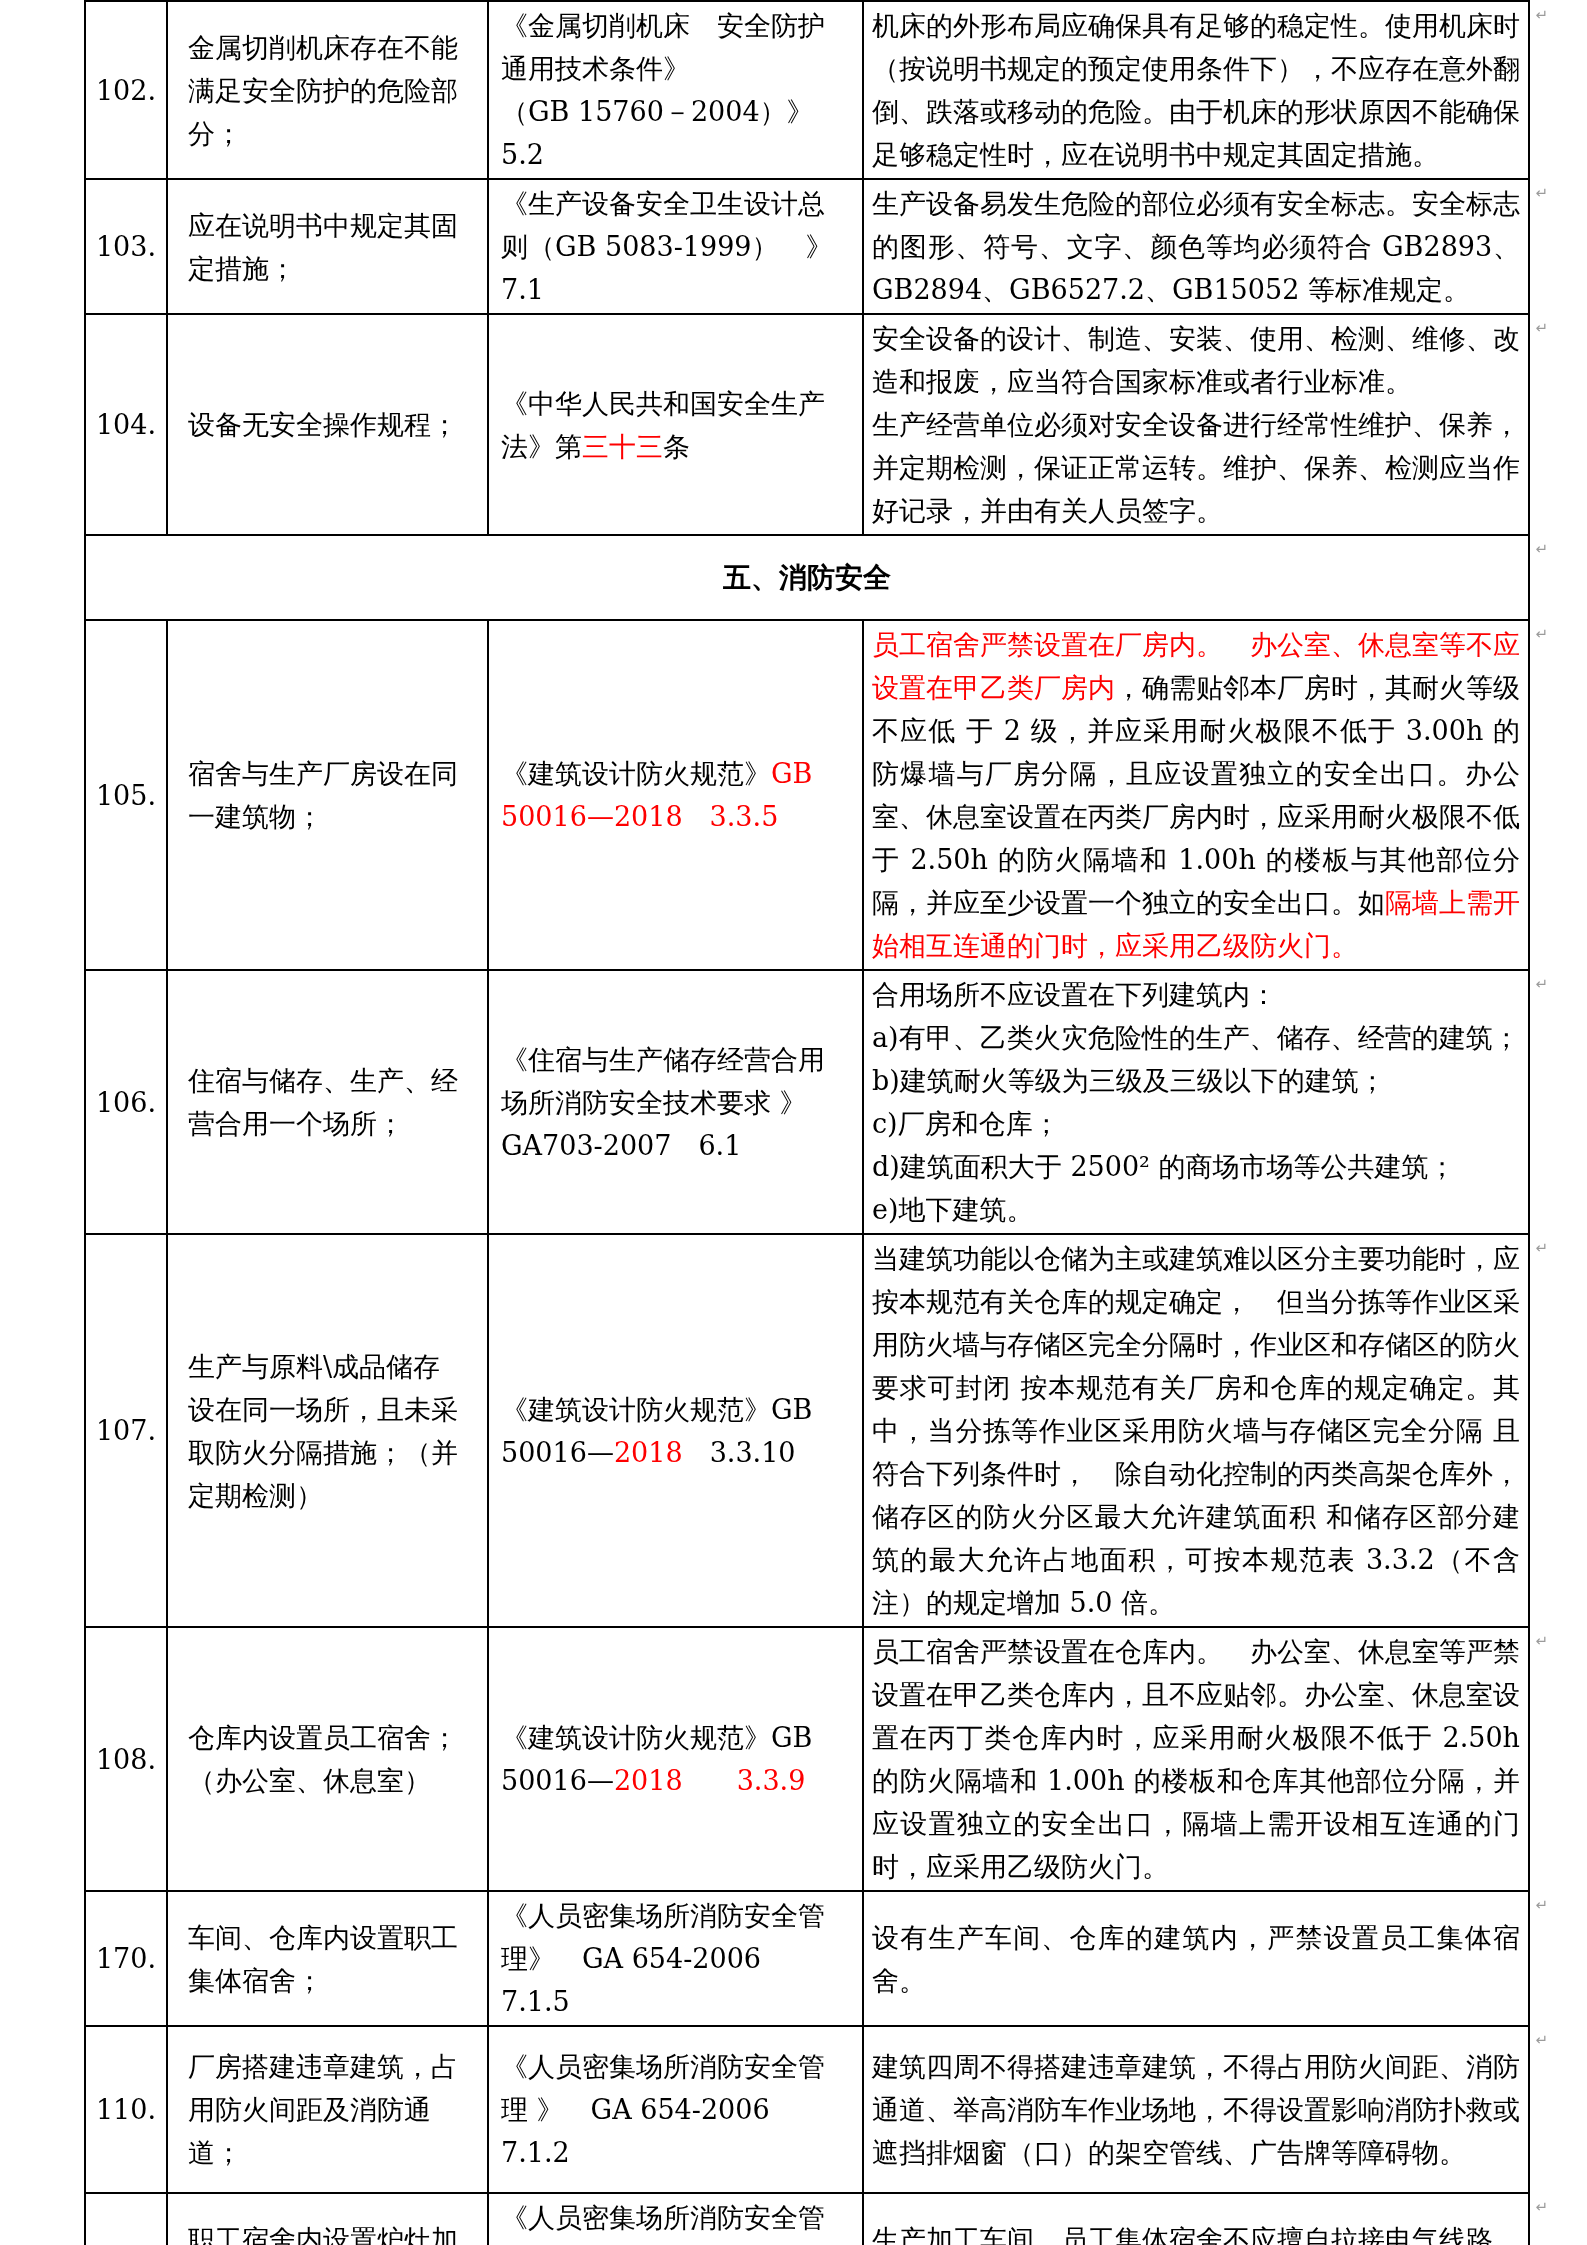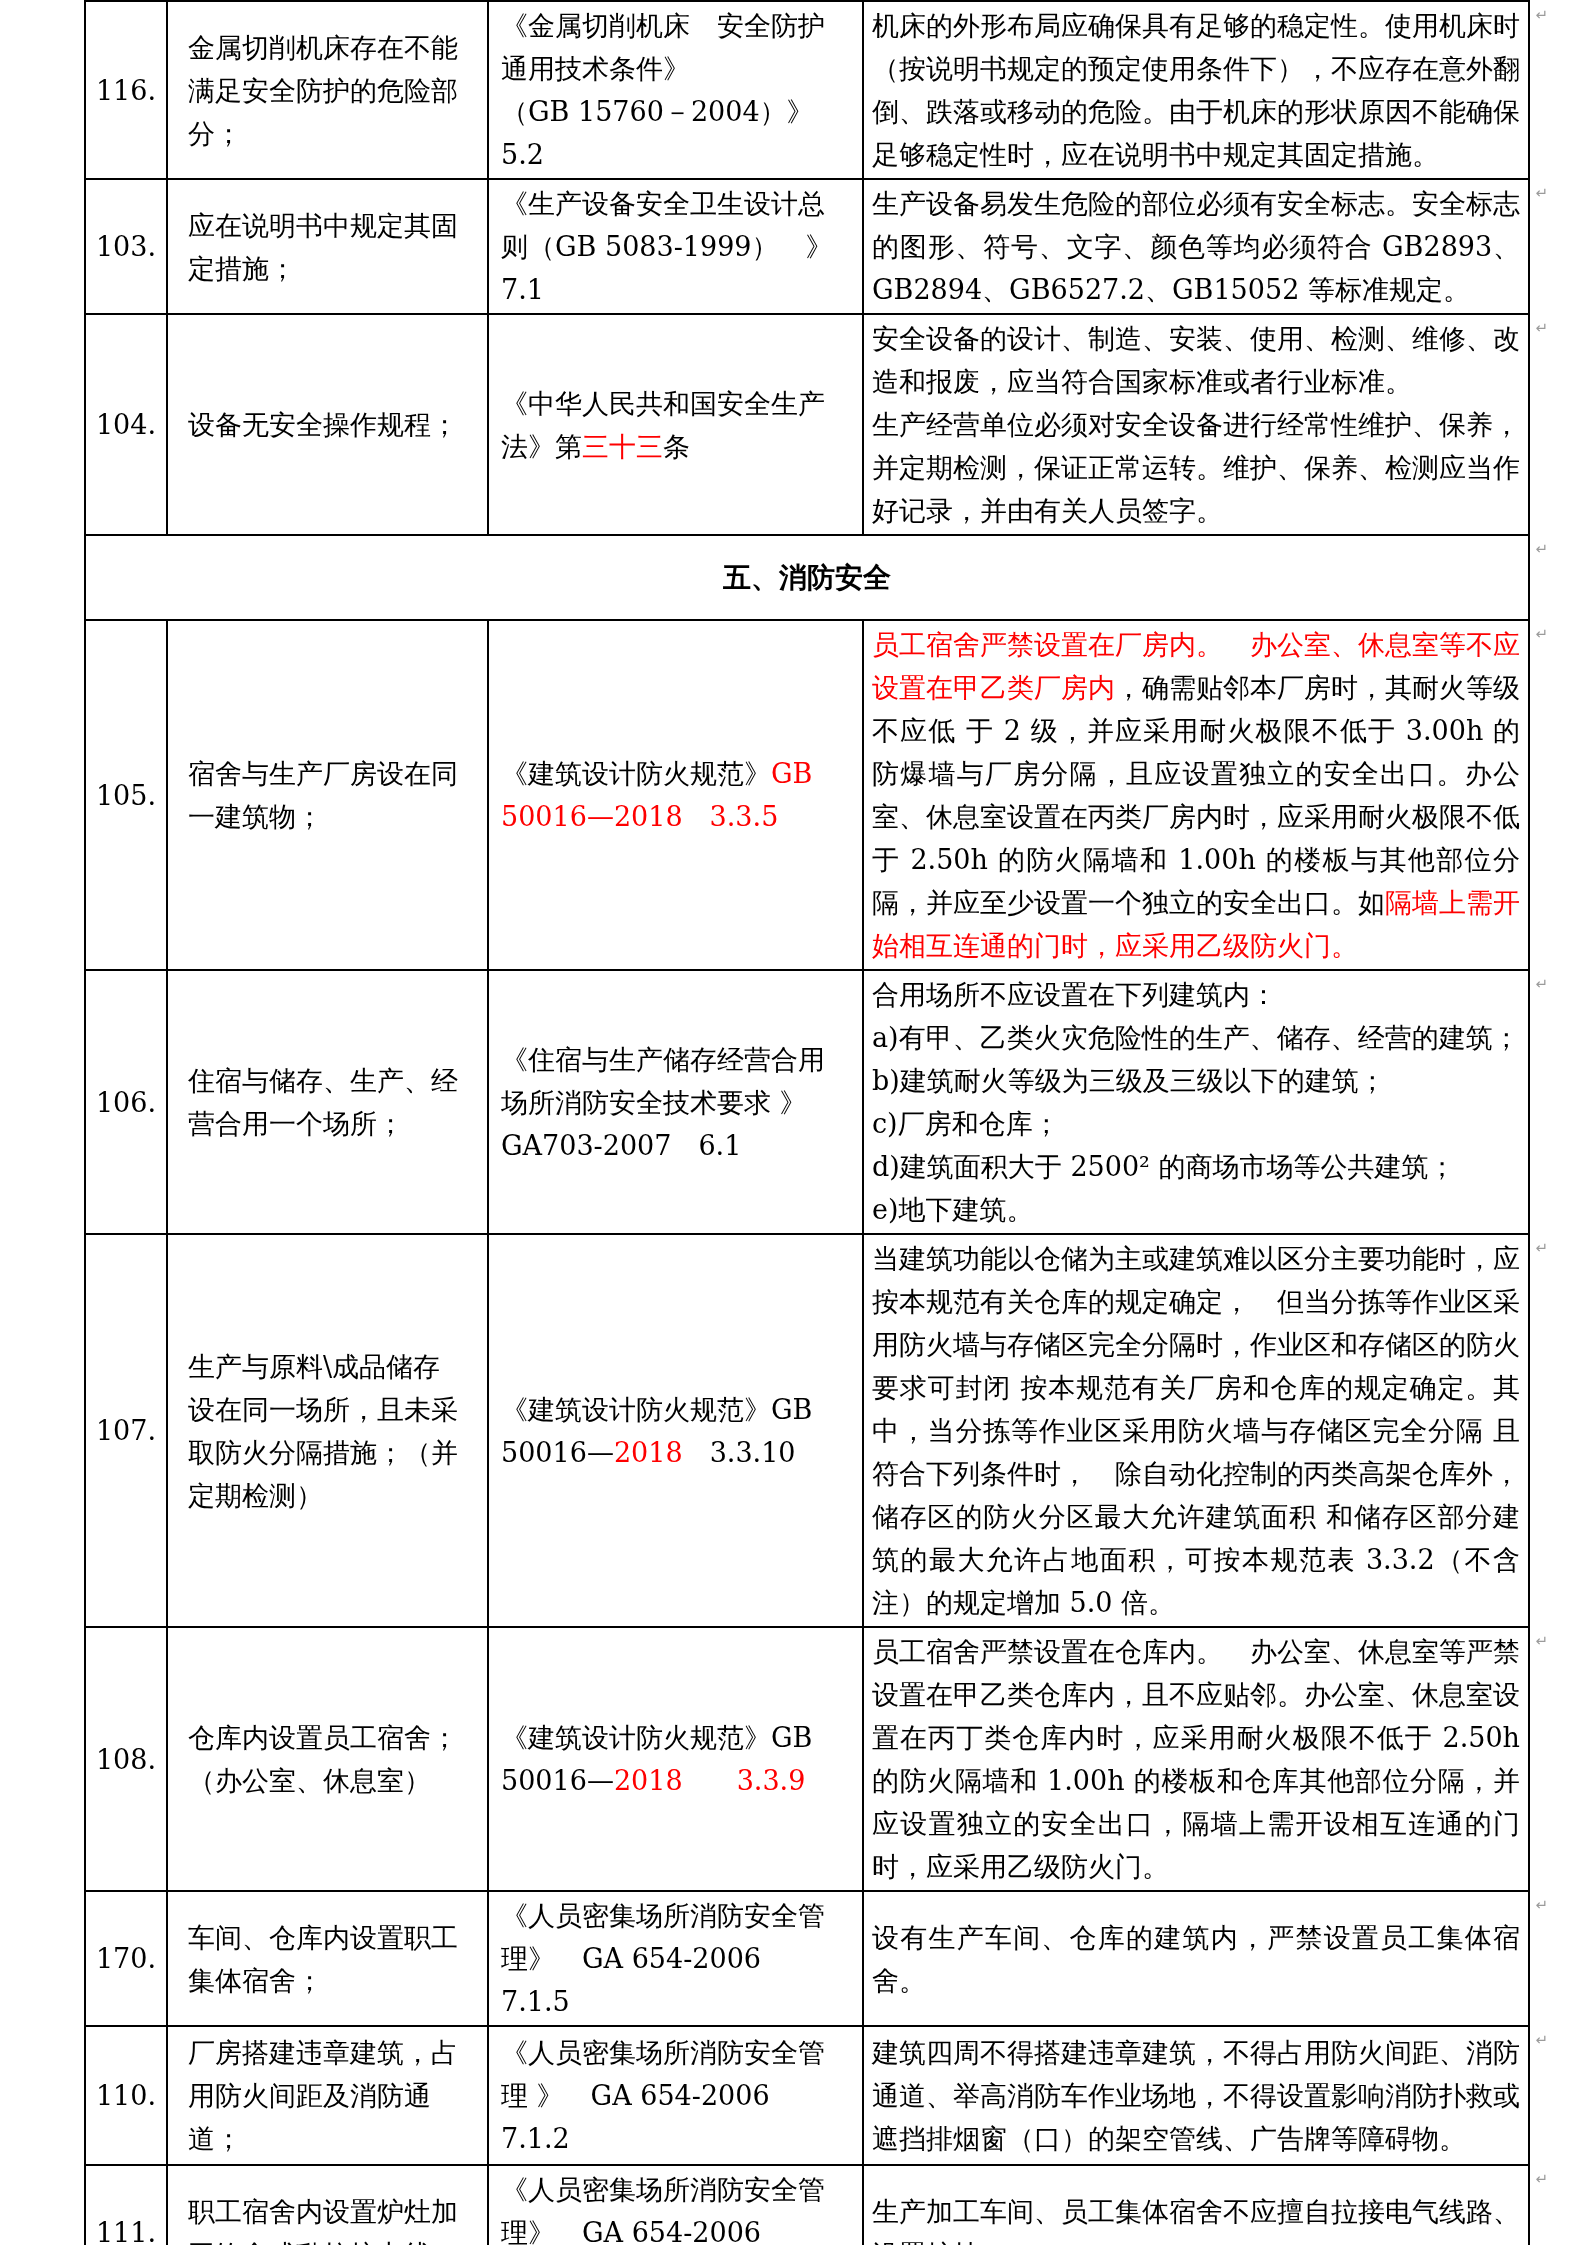--- a/index.html
+++ b/index.html
@@ -30,21 +30,21 @@
     font-size: 27px;
     line-height: 43px;
     word-break: normal;
     overflow-wrap: break-word;
   }
   td.c1 {
     text-align: center;
     padding: 0 2px;
   }
   td.c2 {
-    padding: 4px 20px;
+    padding: 18px 20px;
     text-align: left;
   }
   td.c3 {
     padding: 2px 12px;
     text-align: left;
     margin-top: 47px;
   }
   td.c4 {
     padding: 2px 8px;
     text-align: justify;
@@ -78,21 +78,21 @@
 <div class="page">
   <table class="hz">
     <colgroup>
       <col style="width:82px">
       <col style="width:321px">
       <col style="width:375px">
       <col style="width:666px">
     </colgroup>
     <tbody>
         <tr>
-          <td class="c1"><span>116.</span></td>
+          <td class="c1"><span>102.</span></td>
           <td class="c2">
             <div class="para"><span>金属切削机床存在不能满足安全防护的危险部分；</span></div>
           </td>
           <td class="c3">
             <div class="para"><span>《金属切削机床　安全防护通用技术条件》</span></div>
             <div class="para"><span>（GB 15760－2004）》5.2</span></div>
           </td>
           <td class="c4">
             <div class="para"><span>机床的外形布局应确保具有足够的稳定性。使用机床时（按说明书规定的预定使用条件下），不应存在意外翻倒、跌落或移动的危险。由于机床的形状原因不能确保足够稳定性时，应在说明书中规定其固定措施。</span></div>
             <span class="mark">↵</span>

